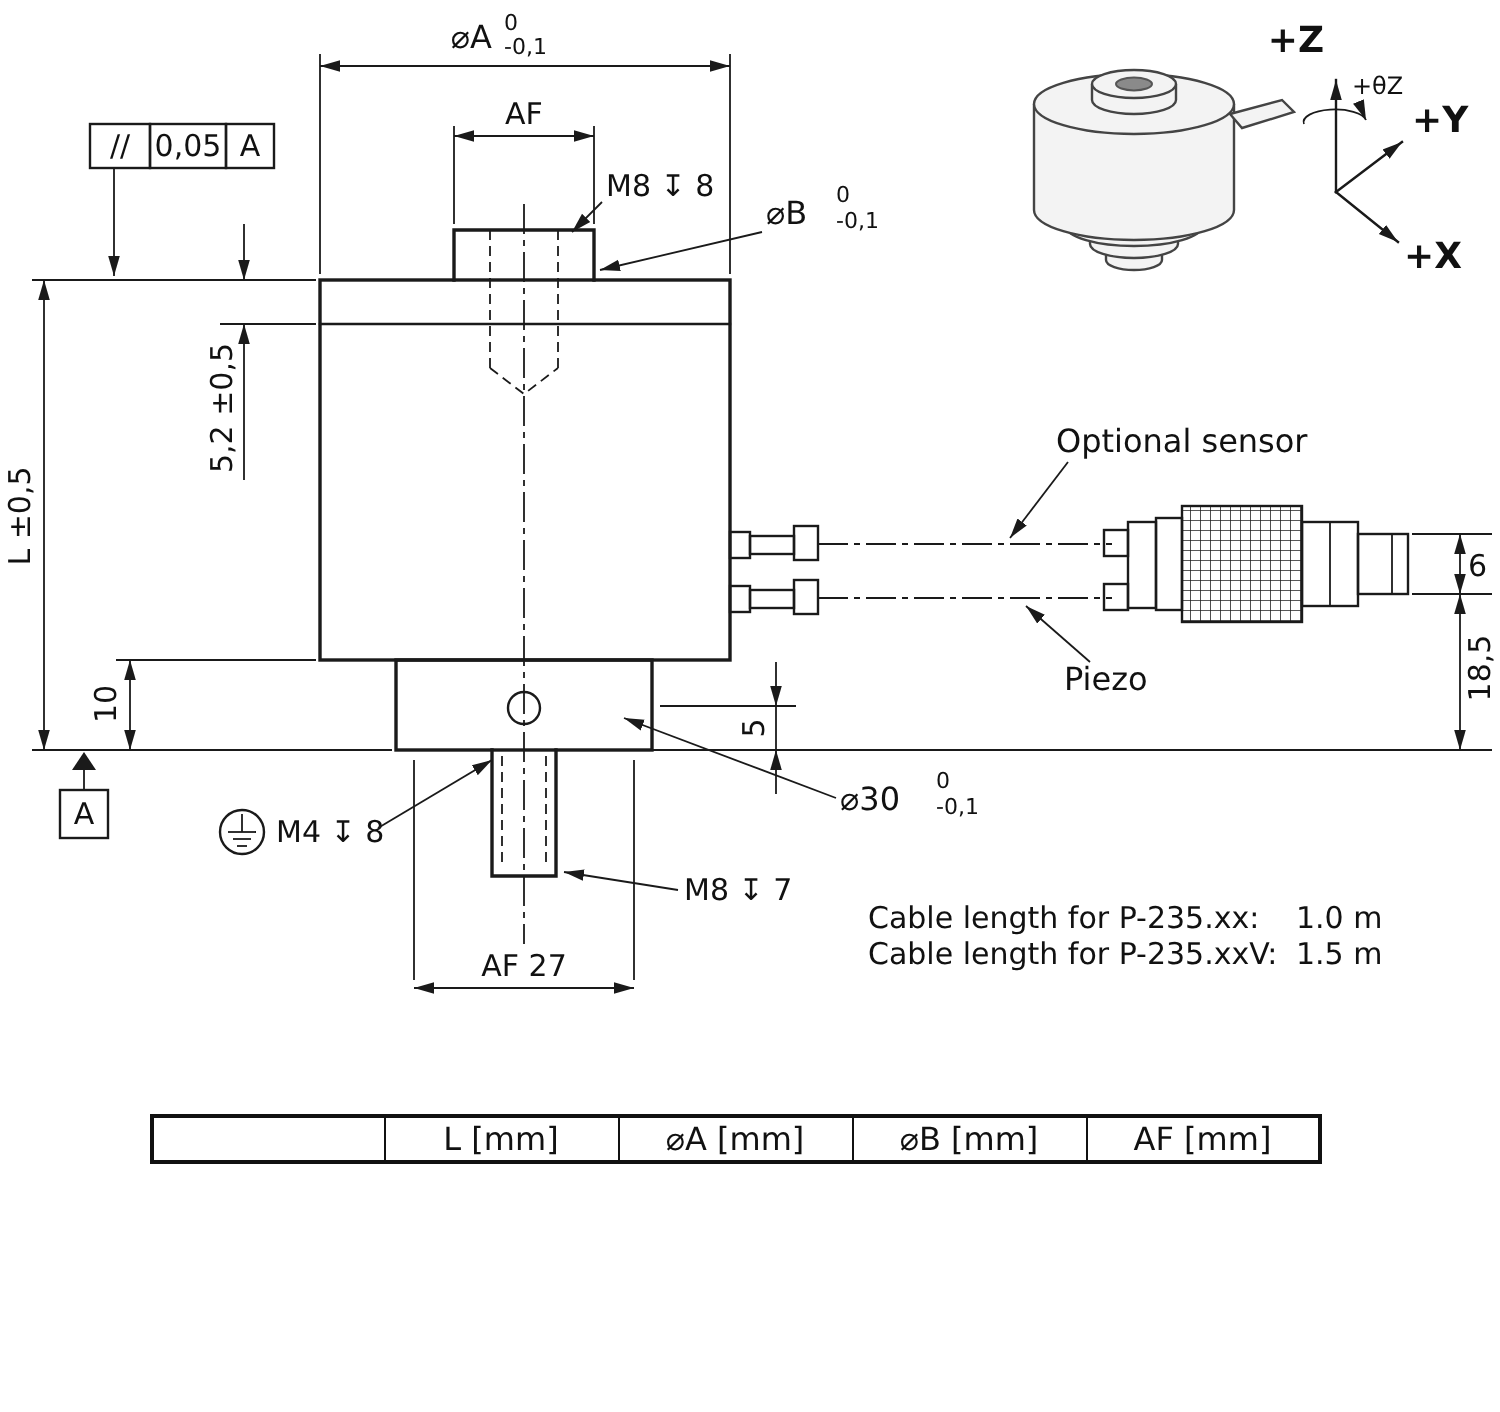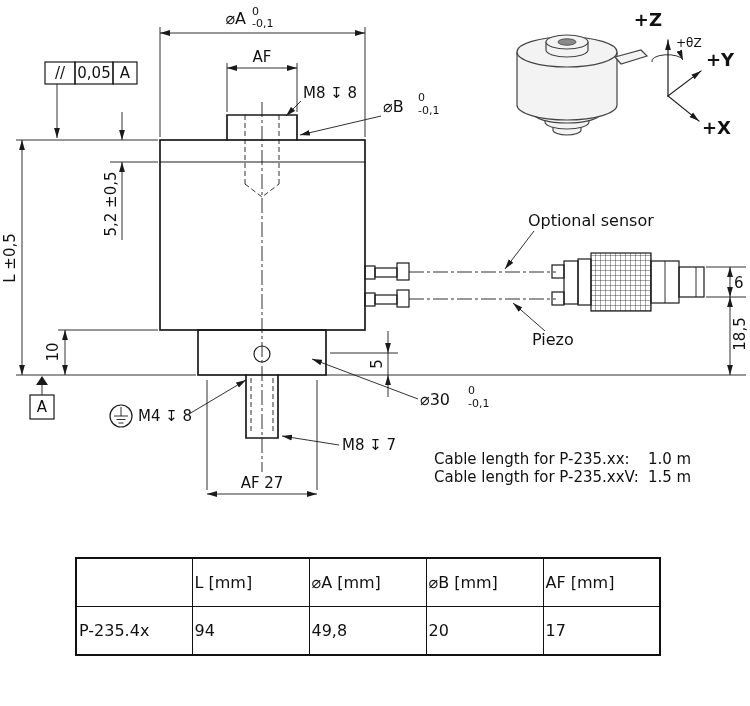--- a/index.html
+++ b/index.html
@@ -11,22 +11,22 @@
   svg .axis{font-size:18px;font-weight:bold;}
   svg .tz{font-size:12px;}
   .o  {fill:none;stroke:#1a1a1a;stroke-width:1.7;stroke-linecap:square;}
   .o2 {fill:none;stroke:#1a1a1a;stroke-width:1.2;stroke-linecap:square;}
   .t  {fill:none;stroke:#1a1a1a;stroke-width:0.9;}
   .dash{stroke-dasharray:5 3;}
   .cdot{stroke-dasharray:15 3 3 3;}
   .iso{fill:#f3f3f3;stroke:#444;stroke-width:1.2;}
   .spec-table{position:absolute;left:75px;top:557px;border-collapse:collapse;
               border:2px solid #111;font-size:16px;}
-  .spec-table th,.spec-table td{border:1px solid #111;text-align:left;
-              font-weight:normal;height:21px;padding:13px 2px;}
+  .spec-table th,.spec-table td{border:1px solid #111;text-align:center;
+              font-weight:normal;height:21px;padding:0 2px;}
 </style>
 </head>
 <body>
 
 <div class="page">
 
 <svg width="750" height="548" viewBox="0 0 750 548">
   <defs>
     <marker id="ma" viewBox="0 0 10 7" refX="10" refY="3.5" markerWidth="10" markerHeight="7" markerUnits="userSpaceOnUse" orient="auto-start-reverse">
       <path d="M10,3.5 L0,0.6 L0,6.4 Z" fill="#1a1a1a"></path>
@@ -233,23 +233,16 @@
   <thead>
     <tr>
       <th></th>
       <th>L [mm]</th>
       <th>⌀A [mm]</th>
       <th>⌀B [mm]</th>
       <th>AF [mm]</th>
     </tr>
   </thead>
   <tbody>
-    <tr>
-      <td>P-235.4x</td>
-      <td>94</td>
-      <td>49,8</td>
-      <td>20</td>
-      <td>17</td>
-    </tr>
   </tbody>
 </table>
 
 </div>
 
 </body></html>

